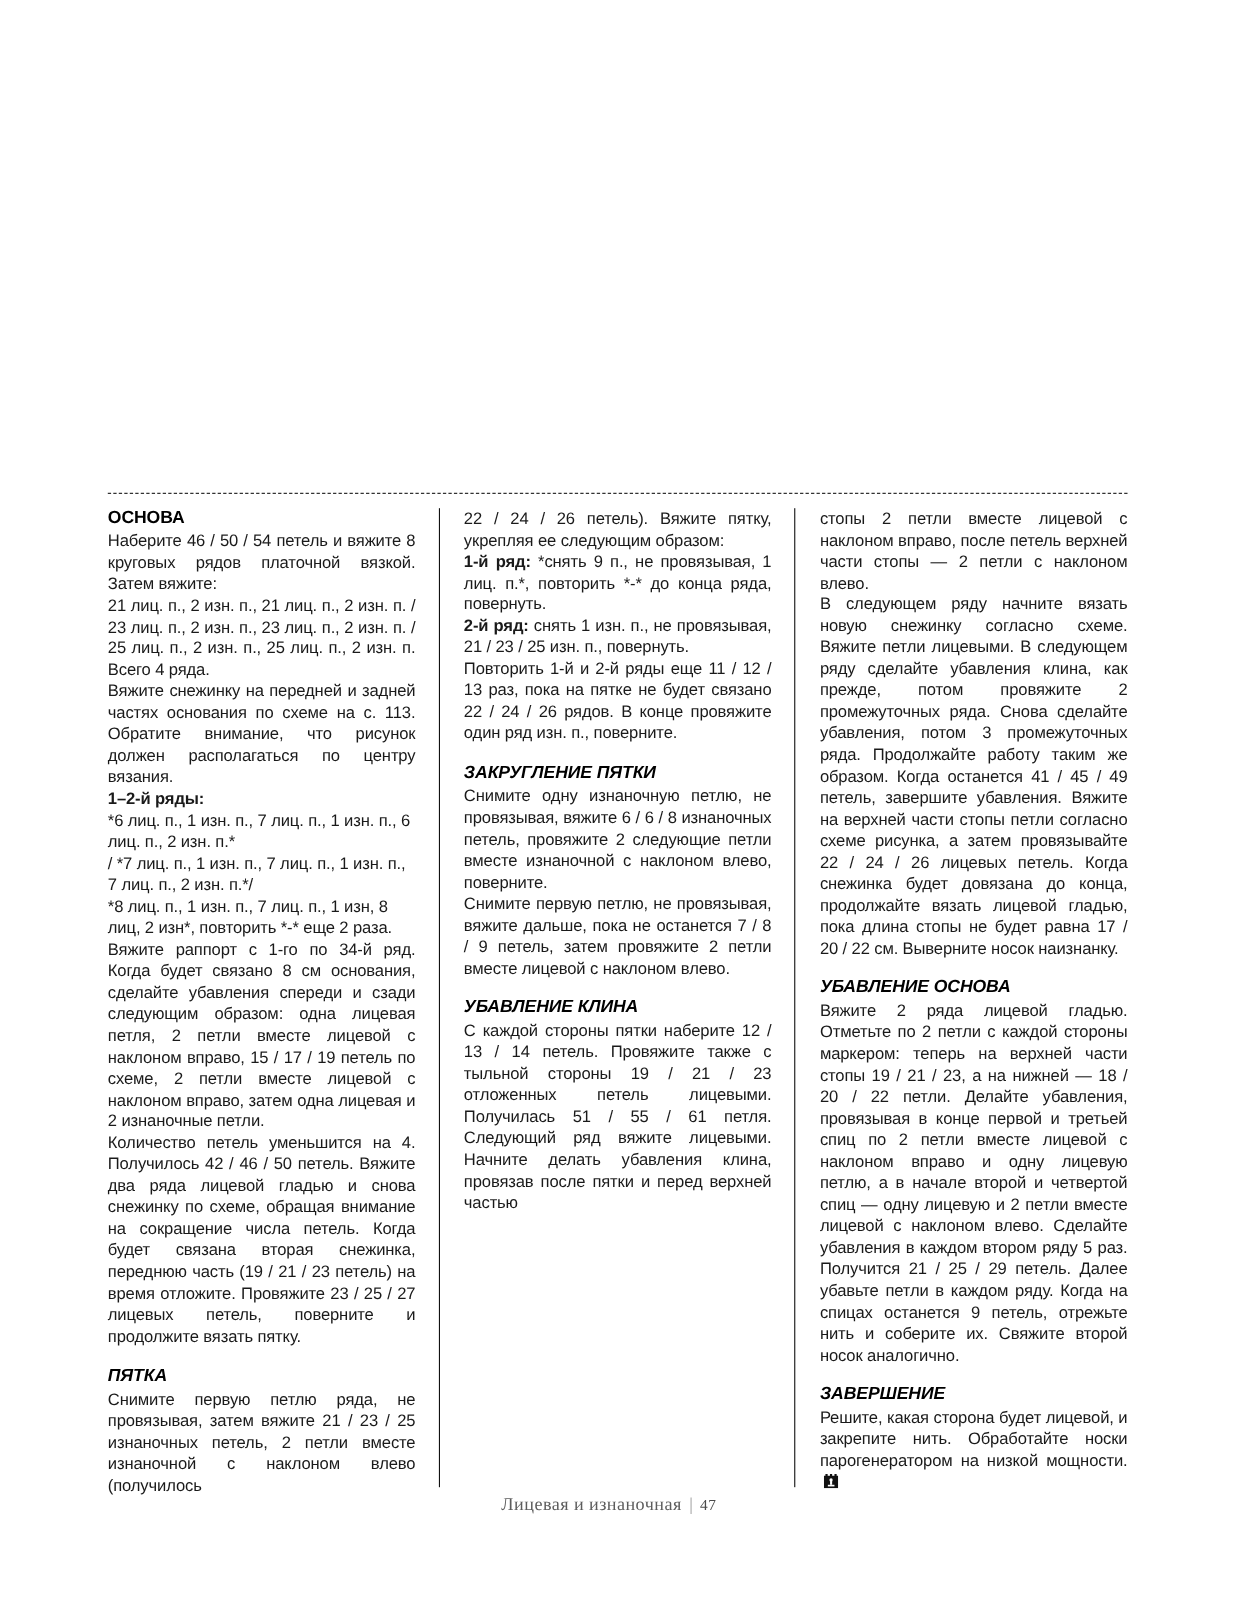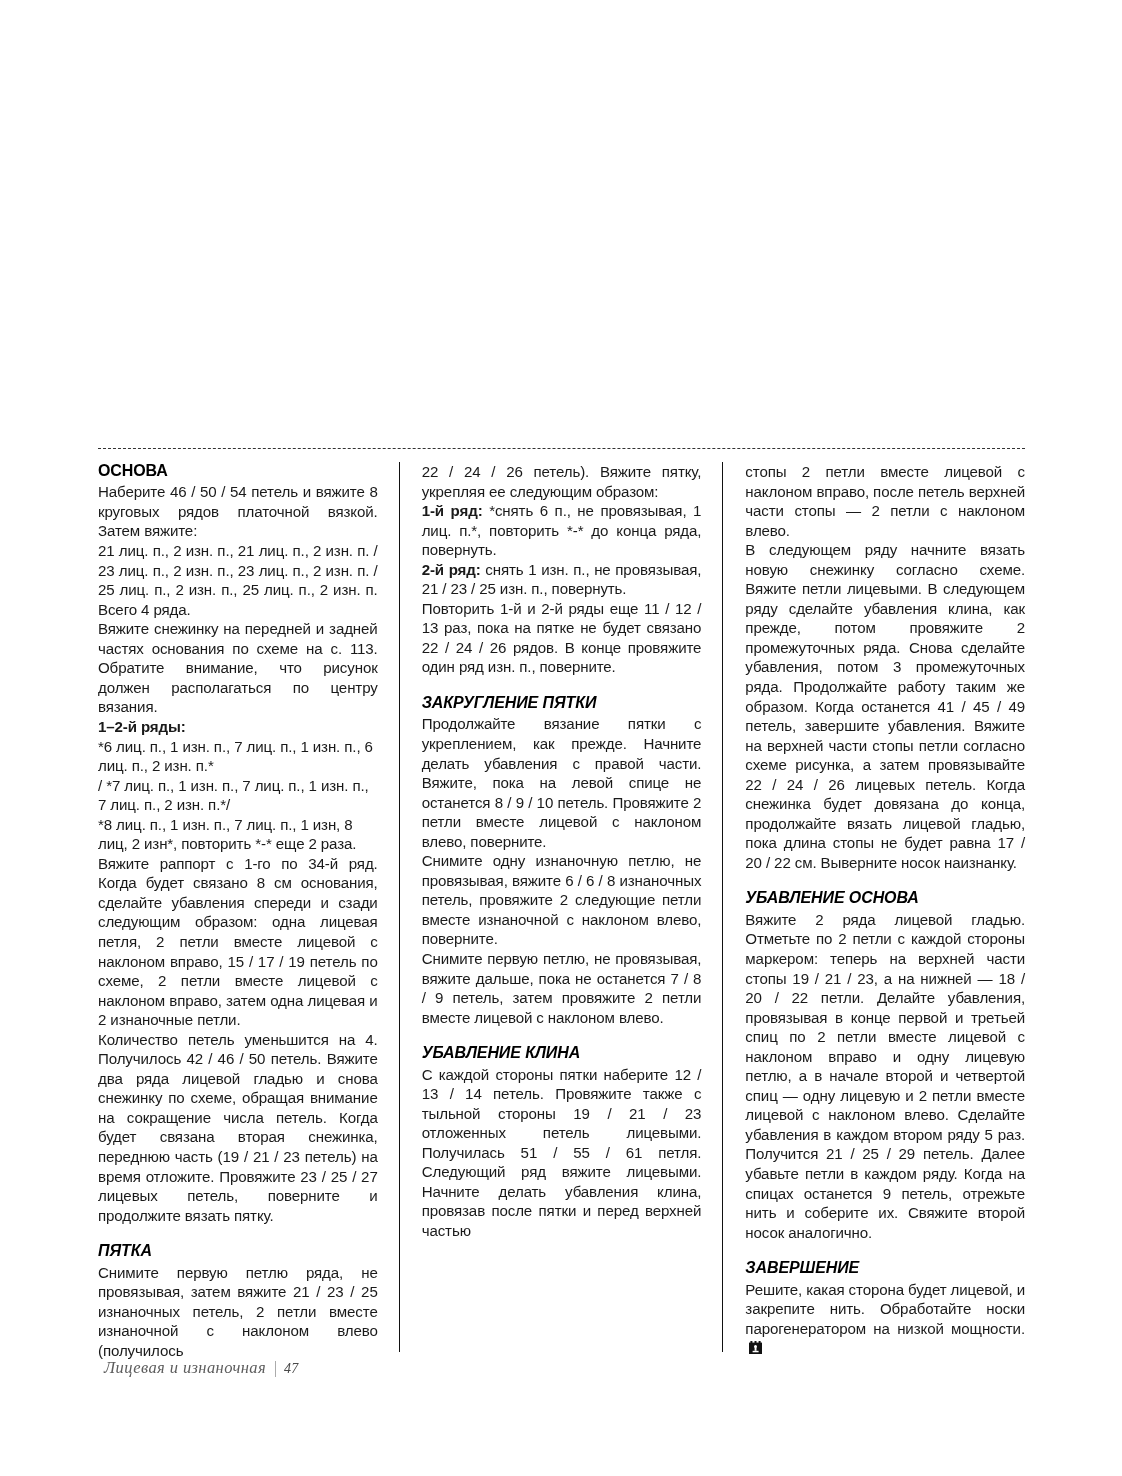--- a/index.html
+++ b/index.html
@@ -86,29 +86,28 @@
   .endmark {
     display: inline-block;
     width: 13px;
     height: 13px;
     vertical-align: -1px;
     margin-left: 4px;
   }
 
   .footer {
     position: absolute;
-    left: 104px;
+    left: 90px;
     top: 1358px;
     width: 927px;
-    text-align: left;
+    text-align: center;
     font-family: "Liberation Serif", serif;
     font-size: 16.5px;
     color: #5c5c5c;
     letter-spacing: 0.4px;
-    font-style: italic;
   }
   .footer .sep {
     color: #9a9a9a;
     margin: 0 6px 0 7px;
   }
   .footer .pg {
     font-size: 14px;
     color: #4a4a4a;
   }
 </style>
@@ -132,28 +131,27 @@
       <p class="t nj">*8 лиц. п., 1 изн. п., 7 лиц. п., 1 изн, 8 лиц, 2 изн*, повторить *-* еще 2 раза.</p>
       <p class="t">Вяжите раппорт с 1-го по 34-й ряд. Когда будет связано 8 см основания, сделайте убавления спереди и сзади следующим образом: одна лицевая петля, 2 петли вместе лицевой с наклоном вправо, 15 / 17 / 19 петель по схеме, 2 петли вместе лицевой с наклоном вправо, затем одна лицевая и 2 изнаночные петли.</p>
       <p class="t">Количество петель уменьшится на 4. Получилось 42 / 46 / 50 петель. Вяжите два ряда лицевой гладью и снова снежинку по схеме, обращая внимание на сокращение числа петель. Когда будет связана вторая снежинка, переднюю часть (19 / 21 / 23 петель) на время отложите. Провяжите 23 / 25 / 27 лицевых петель, поверните и продолжите вязать пятку.</p>
       <h2 class="sec spaced">ПЯТКА</h2>
       <p class="t">Снимите первую петлю ряда, не провязывая, затем вяжите 21 / 23 / 25 изнаночных петель, 2 петли вместе изнаночной с наклоном влево (получилось</p>
     </div>
 
     <div class="col c2">
       <p class="t">22 / 24 / 26 петель). Вяжите пятку, укрепляя ее следующим образом:</p>
       <p class="t">
-        <b>1-й ряд:</b><span> *снять 6 п., не провязывая, 1 лиц. п.*, повторить *-* до конца ряда, повернуть.</span>
+        <b>1-й ряд:</b><span> *снять 9 п., не провязывая, 1 лиц. п.*, повторить *-* до конца ряда, повернуть.</span>
       </p>
       <p class="t">
         <b>2-й ряд:</b><span> снять 1 изн. п., не провязывая, 21 / 23 / 25 изн. п., повернуть.</span>
       </p>
       <p class="t">Повторить 1-й и 2-й ряды еще 11 / 12 / 13 раз, пока на пятке не будет связано 22 / 24 / 26 рядов. В конце провяжите один ряд изн. п., поверните.</p>
       <h2 class="sec spaced">ЗАКРУГЛЕНИЕ ПЯТКИ</h2>
-      <p class="t">Продолжайте вязание пятки с укреплением, как прежде. Начните делать убавления с правой части. Вяжите, пока на левой спице не останется 8 / 9 / 10 петель. Провяжите 2 петли вместе лицевой с наклоном влево, поверните.</p>
       <p class="t">Снимите одну изнаночную петлю, не провязывая, вяжите 6 / 6 / 8 изнаночных петель, провяжите 2 следующие петли вместе изнаночной с наклоном влево, поверните.</p>
       <p class="t">Снимите первую петлю, не провязывая, вяжите дальше, пока не останется 7 / 8 / 9 петель, затем провяжите 2 петли вместе лицевой с наклоном влево.</p>
       <h2 class="sec spaced">УБАВЛЕНИЕ КЛИНА</h2>
       <p class="t">С каждой стороны пятки наберите 12 / 13 / 14 петель. Провяжите также с тыльной стороны 19 / 21 / 23 отложенных петель лицевыми. Получилась 51 / 55 / 61 петля. Следующий ряд вяжите лицевыми. Начните делать убавления клина, провязав после пятки и перед верхней частью</p>
     </div>
 
     <div class="col c3">
       <p class="t">стопы 2 петли вместе лицевой с наклоном вправо, после петель верхней части стопы — 2 петли с наклоном влево.</p>
       <p class="t">В следующем ряду начните вязать новую снежинку согласно схеме. Вяжите петли лицевыми. В следующем ряду сделайте убавления клина, как прежде, потом провяжите 2 промежуточных ряда. Снова сделайте убавления, потом 3 промежуточных ряда. Продолжайте работу таким же образом. Когда останется 41 / 45 / 49 петель, завершите убавления. Вяжите на верхней части стопы петли согласно схеме рисунка, а затем провязывайте 22 / 24 / 26 лицевых петель. Когда снежинка будет довязана до конца, продолжайте вязать лицевой гладью, пока длина стопы не будет равна 17 / 20 / 22 см. Выверните носок наизнанку.</p>
       <h2 class="sec spaced">УБАВЛЕНИЕ ОСНОВА</h2>

